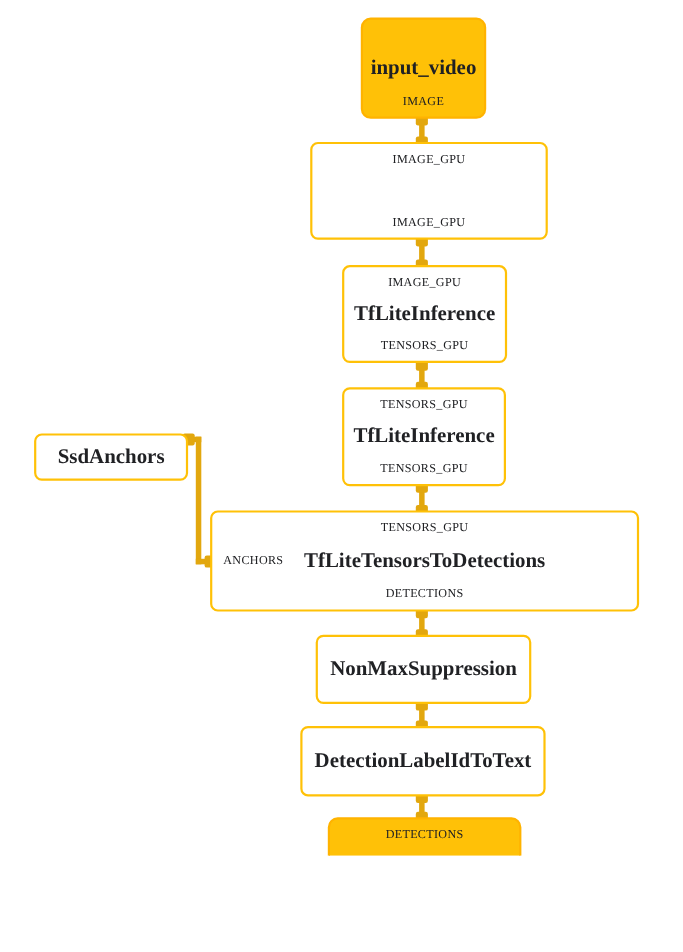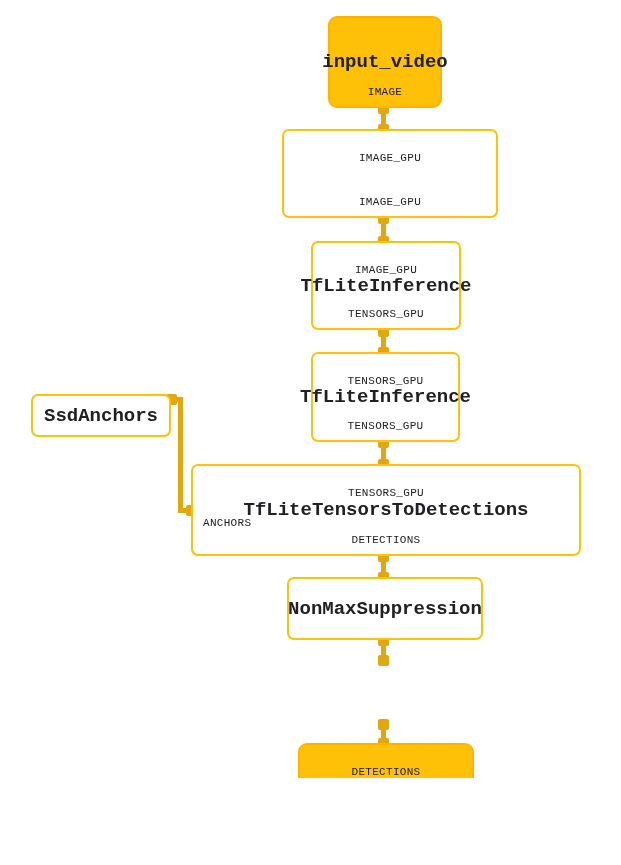--- a/index.html
+++ b/index.html
@@ -9,21 +9,21 @@
     --edge:#E2A70E;
     --text:#202124;
     --bg:#ffffff;
   }
   html,body{margin:0;padding:0;background:var(--bg);}
   .canvas{
     position:relative;
     width:621px;height:778px;
     background:var(--bg);
     overflow:hidden;
-    font-family:Liberation Mono, monospace;
+    font-family:Liberation Serif, serif;
   }
   .node{
     position:absolute;
     box-sizing:border-box;
     border-radius:7px;
   }
   .node.calc{
     background:#ffffff;
     border:2px solid var(--calc-border);
   }
@@ -40,21 +40,20 @@
     font-size:19px;
     font-weight:bold;
     color:var(--text);
   }
   .port-label{
     position:absolute;
     font-size:11px;
     letter-spacing:.3px;
     color:var(--text);
     white-space:nowrap;
-    margin-top:13px;
   }
   .port-label.top{top:8px;left:0;right:0;text-align:center;}
   .port-label.bottom{bottom:8px;left:0;right:0;text-align:center;}
   .port-label.left{left:10px;top:50%;transform:translateY(-50%);}
   .eline{position:absolute;background:var(--edge);}
   .esq{
     position:absolute;
     width:11px;height:11px;
     background:var(--edge);
     border-radius:2px;
@@ -145,18 +144,21 @@
     <div class="port-label top">TENSORS_GPU</div>
     <div class="port-label left">ANCHORS</div>
     <div class="node-title">TfLiteTensorsToDetections</div>
     <div class="port-label bottom">DETECTIONS</div>
   </div>
 
   <div class="node calc" style="left:287px;top:577px;width:196px;height:63px;">
     <div class="node-title">NonMaxSuppression</div>
   </div>
 
+  <div class="node calc" style="left:273px;top:660px;width:223px;height:64px;">
+    <div class="node-title">DetectionLabelIdToText</div>
+  </div>
 
   <div class="node terminal" style="left:298px;top:743px;width:176px;height:93px;">
     <div class="port-label top">DETECTIONS</div>
   </div>
 
 </div>
 
 </body></html>

